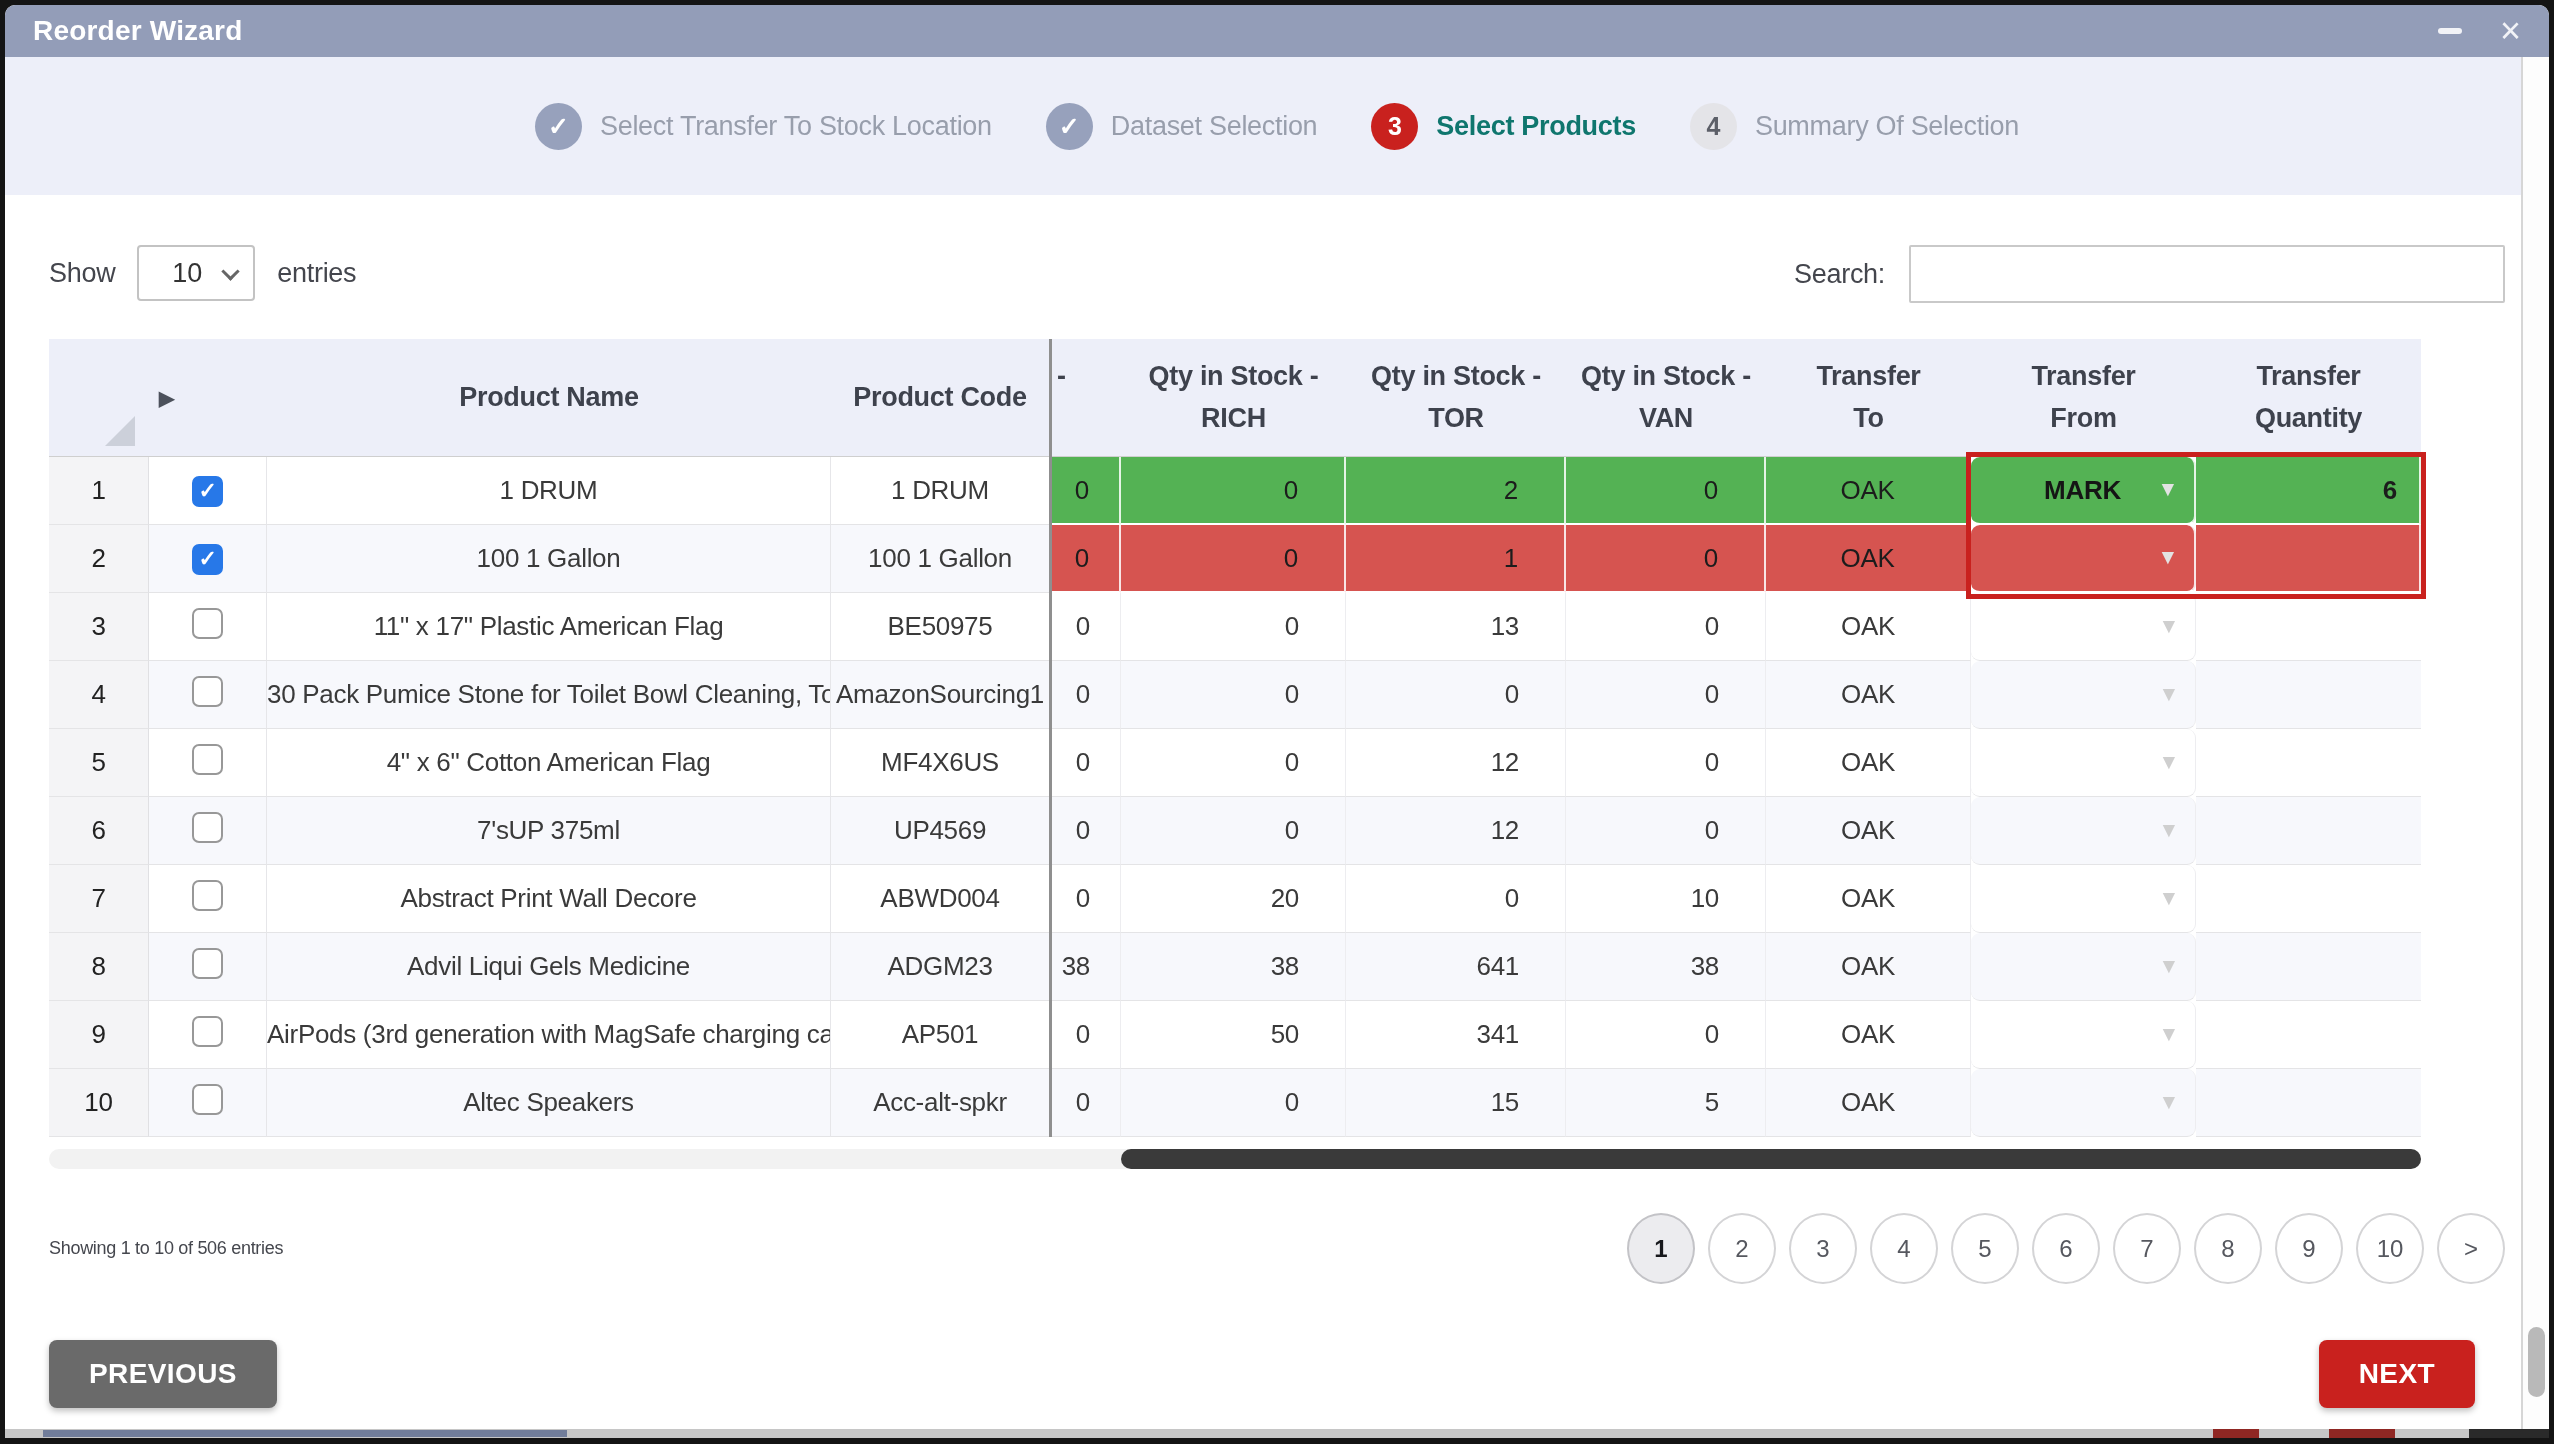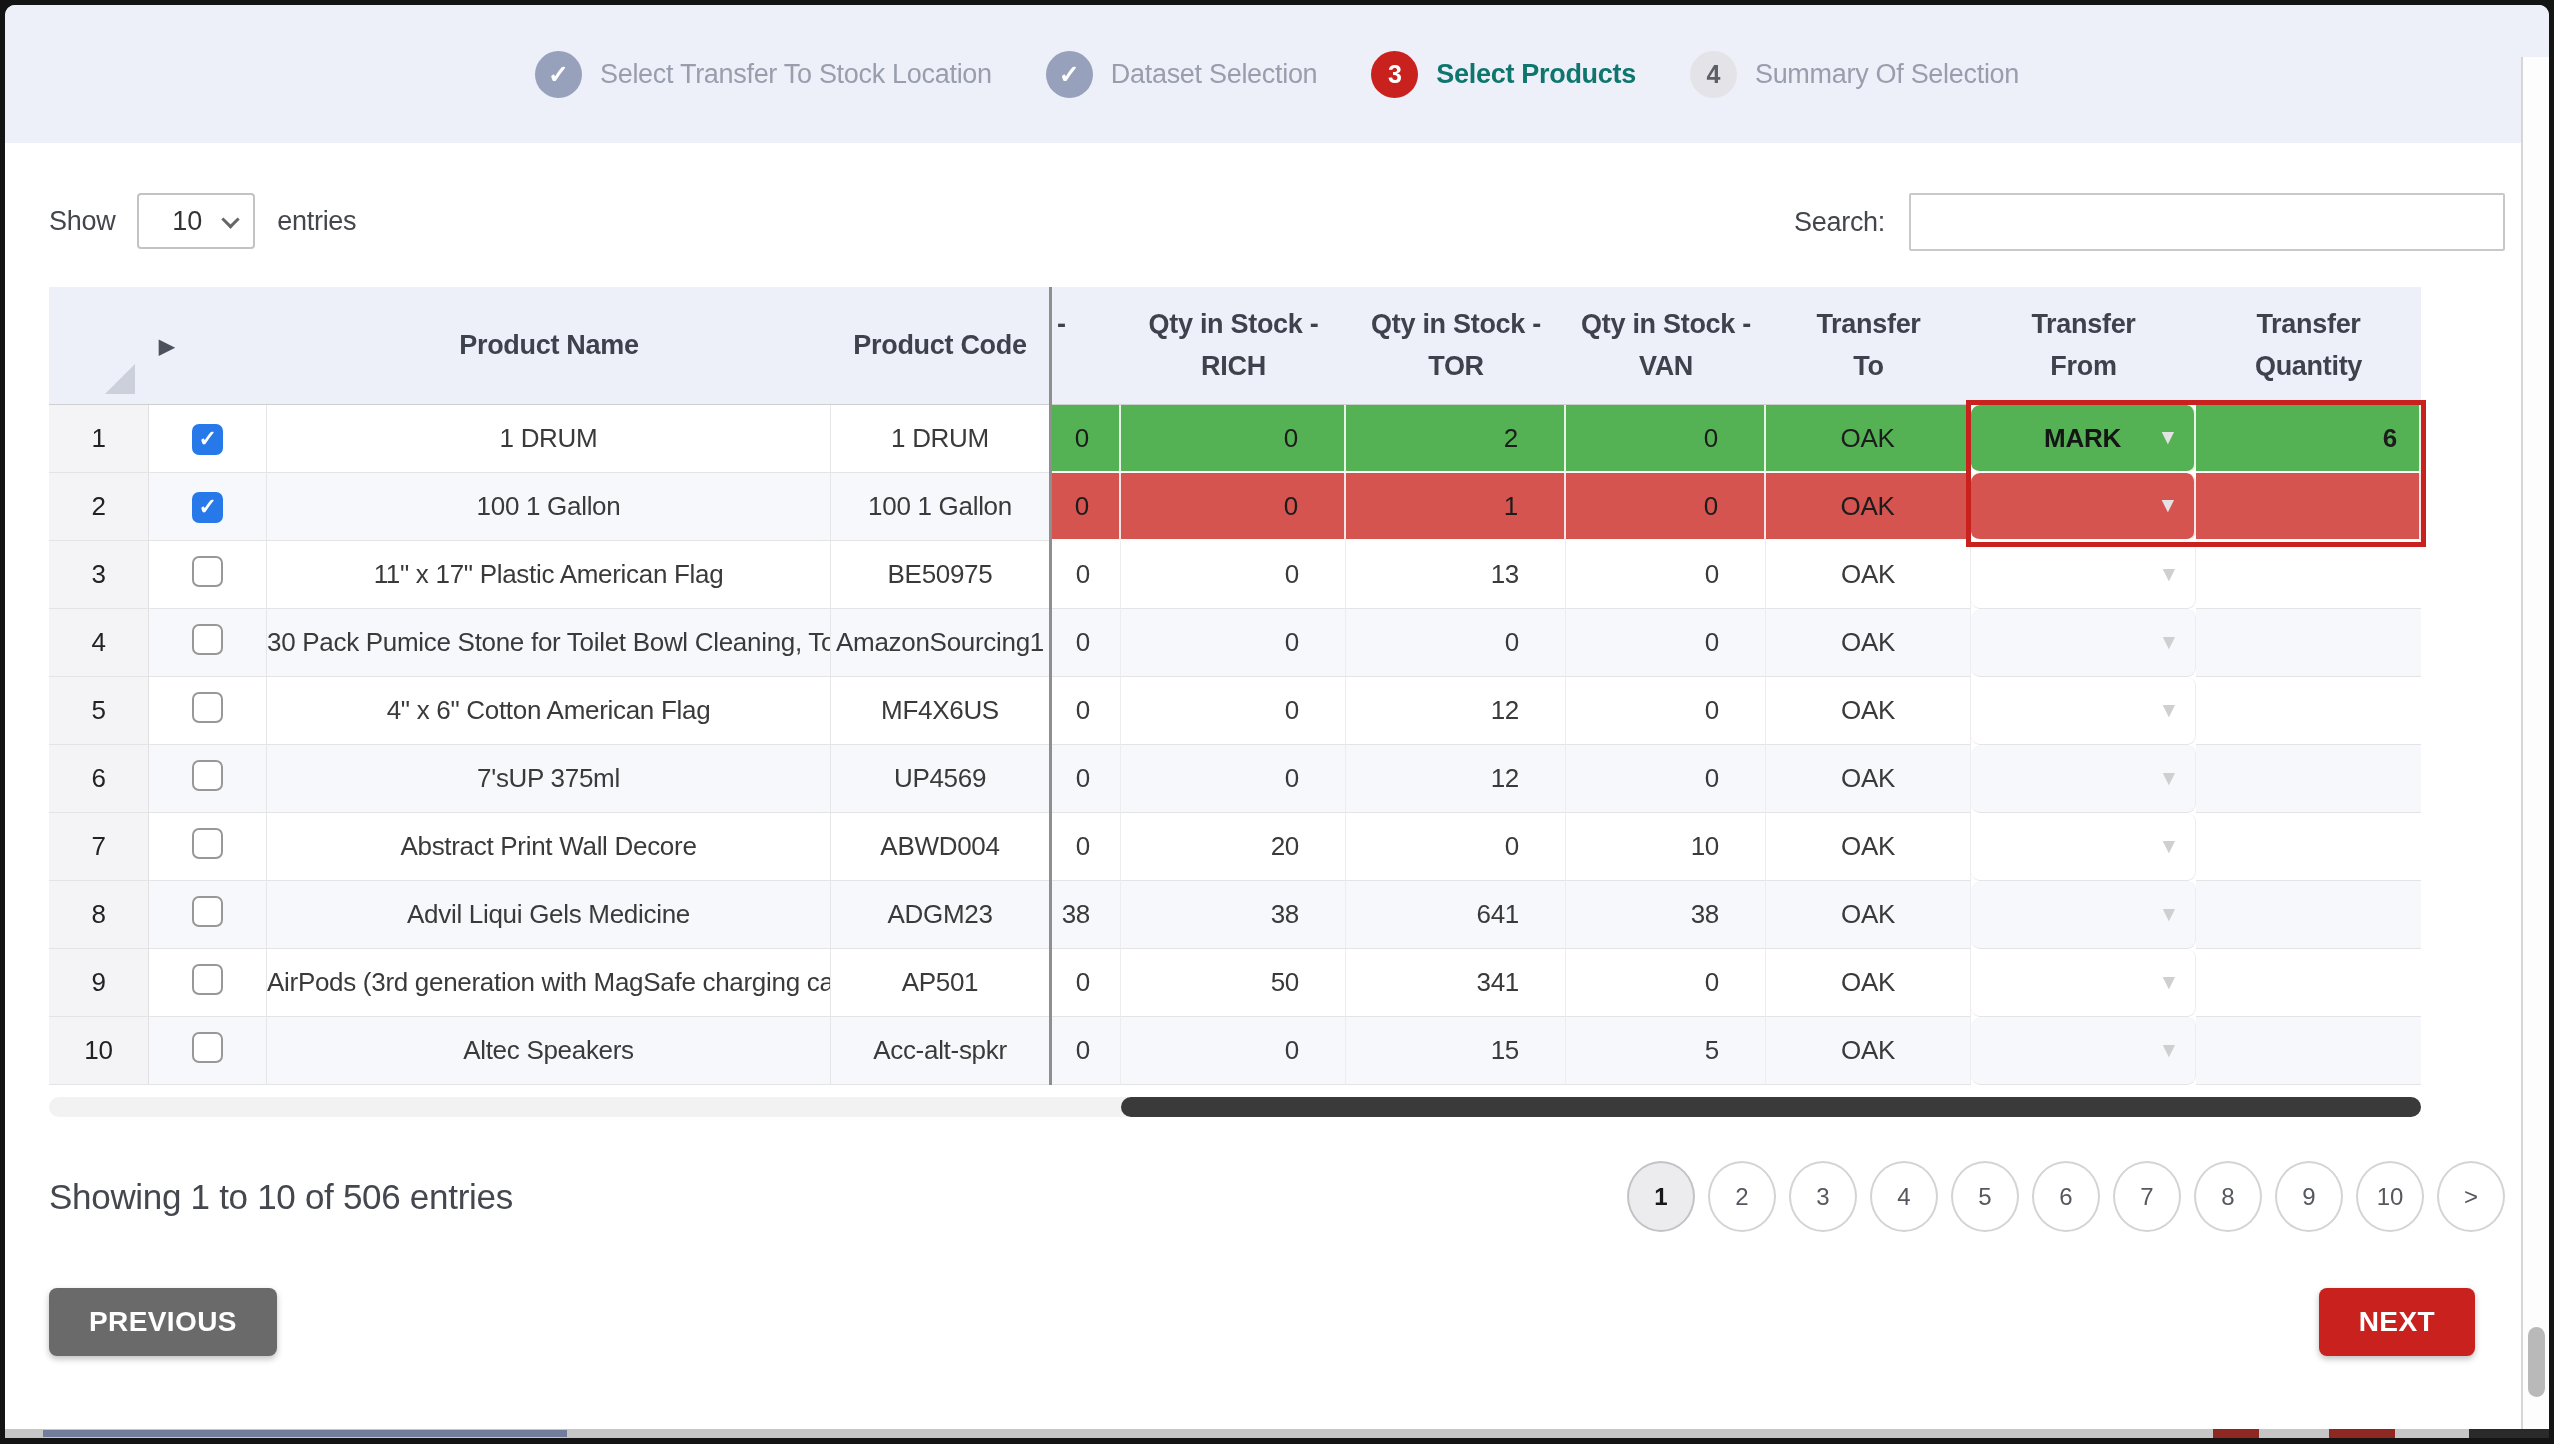--- a/index.html
+++ b/index.html
@@ -100,21 +100,21 @@
 
   .frozen-divider { position:absolute; left:1000px; top:0; width:3px; height:798px; background:#8f8f8f; pointer-events:none; }
   .selection-border { position:absolute; left:1917px; top:113px; width:460px; height:147px;
                       border:5px solid #c9211e; pointer-events:none; }
 
   .hscroll { margin-top:12px; width:2372px; height:20px; border-radius:10px; background:#f2f2f2; position:relative; }
   .hscroll .thumb { position:absolute; left:1072px; top:0; width:1300px; height:20px; border-radius:10px; background:#3a3a3a; cursor:pointer; }
 
   
   .footer { margin-top:44px; display:flex; align-items:center; }
-  .results { font-size:35px; color:#45474e; letter-spacing:-0.3px; }
+  .results { font-size:18px; color:#45474e; letter-spacing:-0.3px; }
   .pagination { margin-left:auto; display:flex; align-items:center; gap:13px; }
   .page-btn {
     width:68px; height:71px; border-radius:50%; border:2px solid #d4d4d6; background:#fff;
     display:flex; align-items:center; justify-content:center; font-size:24px; color:#56585f; cursor:pointer;
   }
   .page-btn.active { background:#ececef; border-color:#c3c3c7; color:#17181c; font-weight:700; }
 
   .actions { margin-top:56px; display:flex; align-items:flex-end; }
   .btn {
     height:68px; border:none; border-radius:8px; color:#fff; font-weight:700; font-size:28px;
@@ -133,20 +133,31 @@
   .under-strip .seg-blue { position:absolute; left:38px; top:1px; width:524px; height:7px; background:#717d9a; }
   .under-strip .seg-red1 { position:absolute; left:2208px; top:0; width:46px; height:9px; background:#8f2723; }
   .under-strip .seg-red2 { position:absolute; left:2324px; top:0; width:66px; height:9px; background:#8f2723; }
   .under-strip .seg-dark { position:absolute; left:2464px; top:0; width:80px; height:9px; background:#2a2a2a; }
 </style>
 </head>
 <body>
 
 <div class="dialog">
 
+  <div class="titlebar">
+    <span class="title">Reorder Wizard</span>
+    <span class="win-controls">
+      <button class="win-btn">
+          <span class="min-glyph"></span>
+        </button>
+      <button class="win-btn">
+          <span class="close-glyph">×</span>
+        </button>
+    </span>
+  </div>
 
   <div class="steps" id="steps">
       <div class="step done">
         <span class="step-circle">✓</span>
         <span class="step-label">Select Transfer To Stock Location</span>
       </div>
       <div class="step done">
         <span class="step-circle">✓</span>
         <span class="step-label">Dataset Selection</span>
       </div>

